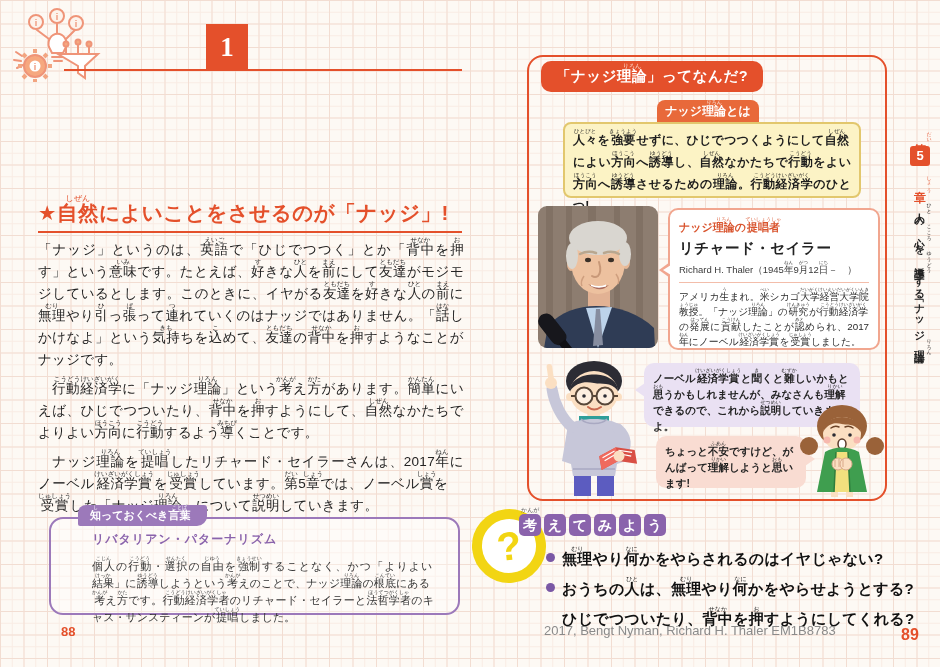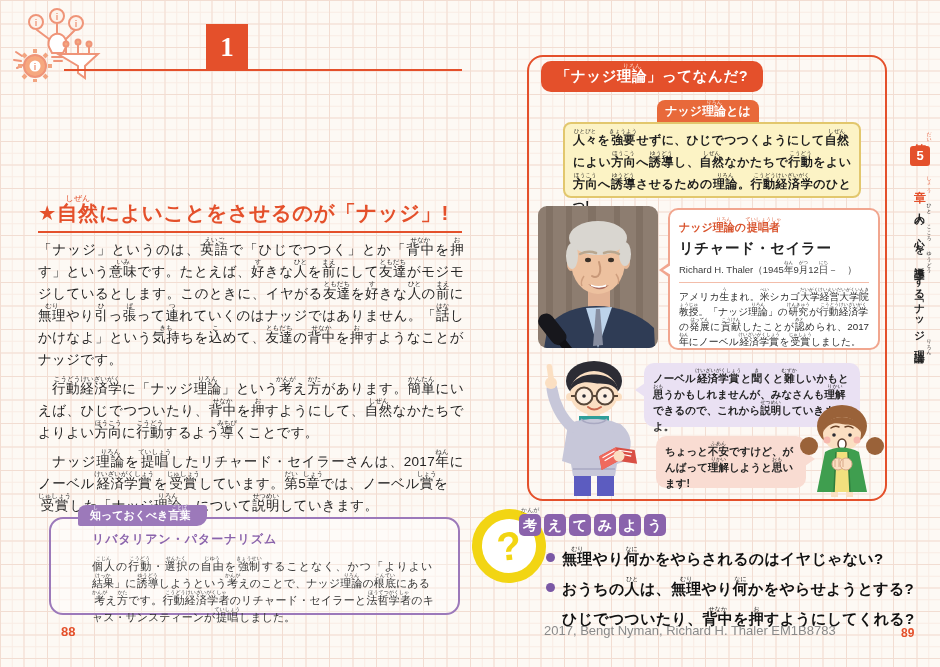--- a/index.html
+++ b/index.html
@@ -95,21 +95,21 @@
   .think-tile{width:22px;height:22px;background:#8a63ac;color:#fff;border-radius:5px;
     font-size:14px;font-weight:bold;text-align:center;line-height:22px;}
   .q-row{font-size:15px;font-weight:bold;color:#111;letter-spacing:0.3px;white-space:nowrap;}
   .q-row rt{font-size:6px;}
   .q-bullet{display:inline-block;width:9px;height:9px;border-radius:50%;background:#7a58a5;
     margin-right:7px;vertical-align:2px;}
   #q1{left:546px;top:546px;}
   #q2{left:546px;top:576px;}
   #q3{left:562px;top:606px;}
   #photo-credit{left:544px;top:623px;font-size:13px;color:#8b8b8b;}
-  #page-num-right{left:901px;top:626px;color:#e4502b;font-size:12px;font-weight:bold;}
+  #page-num-right{left:901px;top:626px;color:#e4502b;font-size:16px;font-weight:bold;}
 
   
   #side-tab{right:8px;top:128px;writing-mode:vertical-rl;line-height:1.15;text-align:start;}
   .side-chapter{color:#e4502b;font-size:12px;font-weight:bold;}
   .side-chapter rt{font-size:5px;}
   #side-num{display:inline-block;width:20px;height:20px;background:#e4502b;color:#fff;
     font-size:13px;font-weight:bold;text-align:center;line-height:20px;border-radius:3px;margin:2px 0;
     writing-mode:horizontal-tb;}
   #side-title{font-size:10.5px;font-weight:bold;color:#222;letter-spacing:1.5px;margin-top:6px;}
   #side-title rt{font-size:5px;}

